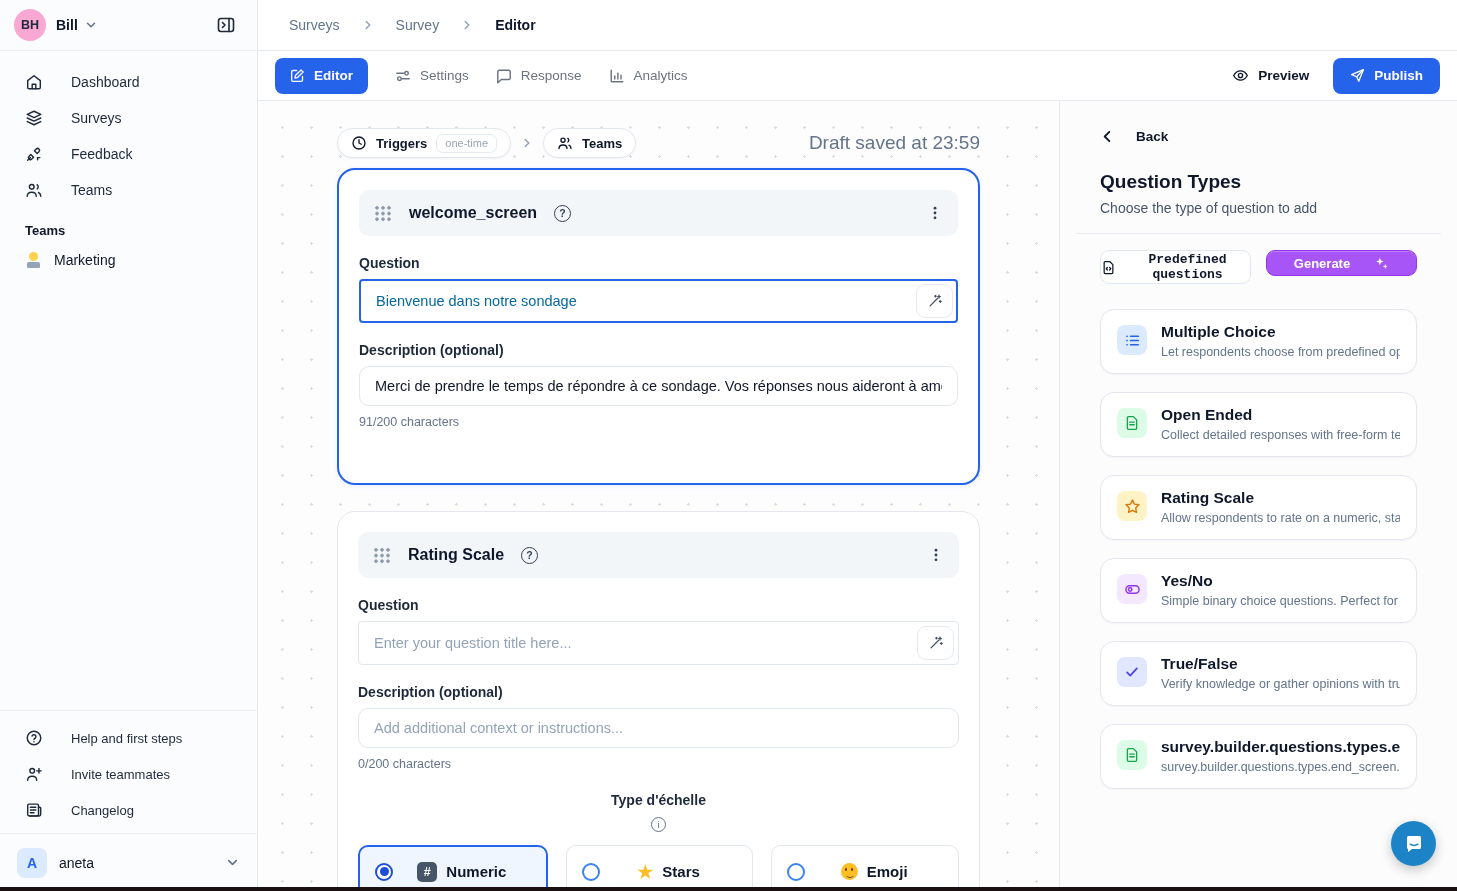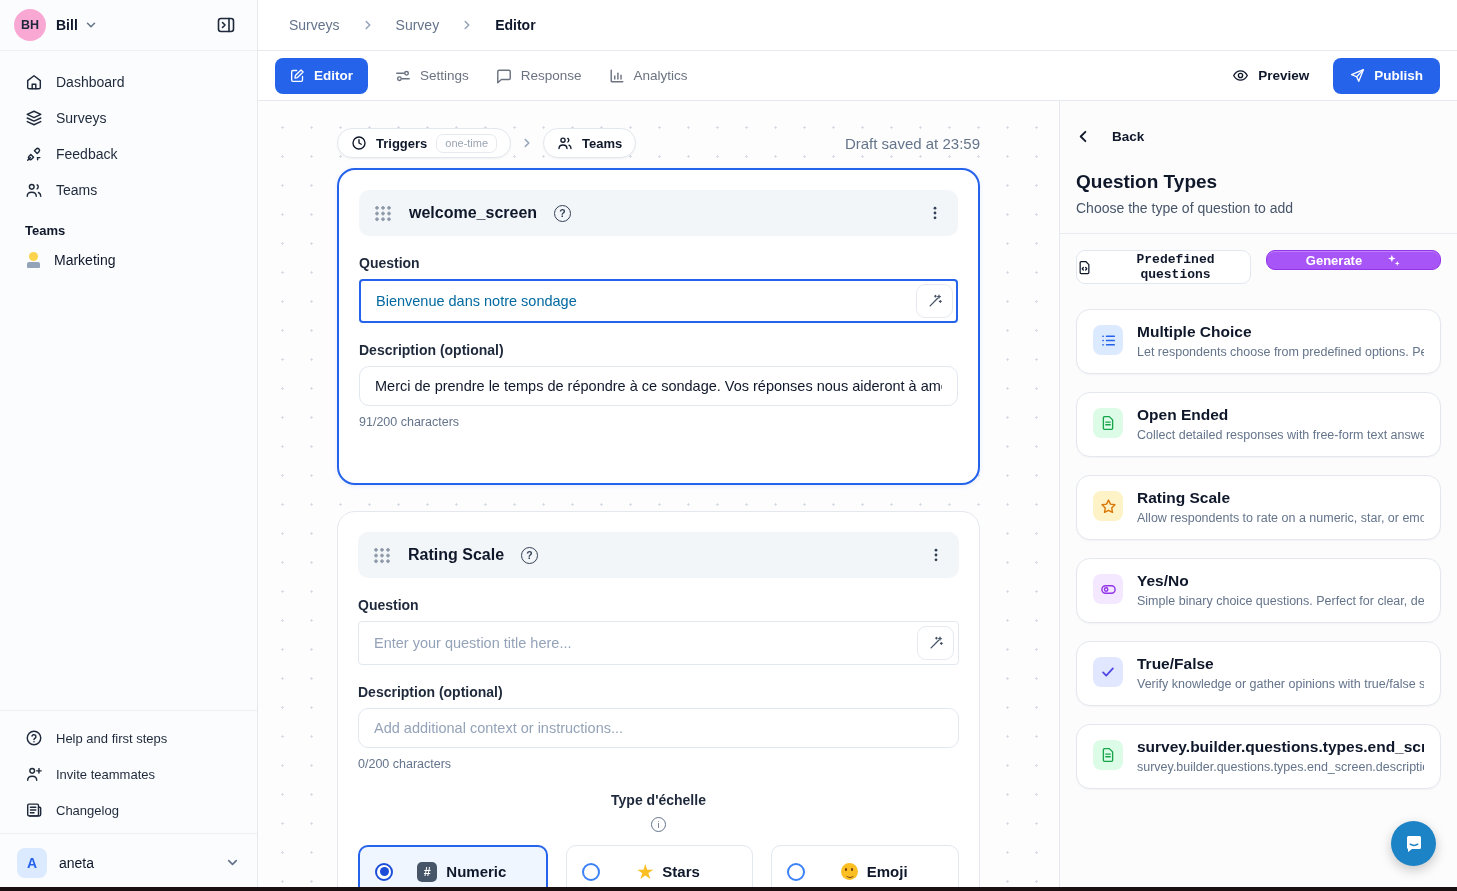--- a/index.html
+++ b/index.html
@@ -8,21 +8,21 @@
   .app { display:flex; height:100%; }
 
   
   .sidebar { width:258px; flex:none; background:#fbfcfd; border-right:1px solid #e6eaef; display:flex; flex-direction:column; }
   .sb-header { height:51px; flex:none; display:flex; align-items:center; padding:0 14px; border-bottom:1px solid #edf0f4; }
   .avatar { width:32px; height:32px; border-radius:50%; background:#f9a8d4; font-size:12.5px; font-weight:700; color:#1e293b; display:grid; place-items:center; }
   .sb-name { font-size:14px; font-weight:700; margin-left:10px; }
   .chev { color:#64748b; margin-left:6px; display:flex; }
   .collapse-btn { margin-left:auto; width:34px; height:34px; border:none; background:transparent; border-radius:50%; display:grid; place-items:center; color:#1e293b; cursor:pointer; }
   .sb-nav { padding:14px 10px 0; display:flex; flex-direction:column; gap:2px; }
-  .nav-item { display:flex; align-items:center; gap:13px; padding:8px 15px; font-size:14px; color:#1e293b; border-radius:8px; cursor:pointer; }
+  .nav-item { display:flex; align-items:center; gap:28px; padding:8px 15px; font-size:14px; color:#1e293b; border-radius:8px; cursor:pointer; }
   .nav-item .nicon { width:18px; display:flex; justify-content:center; color:#1e293b; }
   .sb-section-header { font-size:13px; font-weight:700; color:#0f172a; padding:16px 25px 6px; }
   .team-item { display:flex; align-items:center; gap:12px; padding:8px 25px; font-size:14px; cursor:pointer; }
   .emoji-tech { width:17px; height:16px; position:relative; display:inline-block; }
   .emoji-tech::before { content:""; position:absolute; left:4px; top:0; width:9px; height:9px; border-radius:50%; background:#fcd34d; }
   .emoji-tech::after { content:""; position:absolute; left:2px; bottom:0; width:13px; height:6px; border-radius:2px 2px 1px 1px; background:#94a3b8; }
   .sb-spacer { flex:1; }
   .sb-bottom { border-top:1px solid #edf0f4; padding:10px 10px 6px; display:flex; flex-direction:column; gap:2px; }
   .sb-bottom .nav-item { font-size:13px; }
   .sb-account { border-top:1px solid #edf0f4; height:58px; flex:none; display:flex; align-items:center; gap:12px; padding:0 17px; cursor:pointer; }
@@ -49,21 +49,21 @@
   
   .canvas { flex:1; position:relative; overflow:hidden;
     background-color:#fdfdfe;
     background-image:radial-gradient(#d8dde5 1.3px, transparent 1.4px);
     background-size:29px 29px; background-position:10px 12px; }
   .canvas-inner { width:643px; margin:0 auto; padding-top:27px; }
   .chips-row { display:flex; align-items:center; gap:9px; }
   .chip { background:#fff; border:1px solid #e3e8ee; border-radius:999px; height:30px; display:flex; align-items:center; gap:9px; padding:0 13px; font-size:13px; font-weight:600; color:#0f172a; box-shadow:0 1px 2px rgba(15,23,42,.05); cursor:pointer; }
   .chip-badge { border:1px solid #e6eaef; border-radius:7px; padding:2.5px 8px; font-size:11px; font-weight:500; color:#9aa4b2; }
   .chip-sep { color:#94a3b8; display:flex; }
-  .draft-status { margin-left:auto; font-size:15px; color:#64748b; }
+  .draft-status { margin-left:auto; font-size:19px; color:#64748b; }
 
   .qcard { background:#fff; border-radius:18px; border:1px solid #e4e8ee; padding:20px; }
   .qcard.selected { border:2px solid var(--accent,#2563eb); margin-top:10px; box-shadow:0 1px 4px rgba(37,99,235,.10); }
   .qcard.second { margin-top:26px; height:430px; }
   .qcard-header { background:#f3f6f9; border-radius:10px; height:46px; display:flex; align-items:center; gap:17px; padding:0 15px; }
   .grip { width:18px; height:17px; flex:none; cursor:grab;
     background-image:radial-gradient(#8b97a7 1.55px, transparent 1.7px);
     background-size:6px 5.7px; }
   .qcard-title { font-size:16px; font-weight:600; }
   .help-circle { width:17px; height:17px; border:1.6px solid #334155; border-radius:50%; display:grid; place-items:center; font-size:10.5px; font-weight:700; color:#334155; }
@@ -87,28 +87,28 @@
   .radio.checked { border-color:#1d4ed8; }
   .radio.checked::after { content:""; position:absolute; inset:2.5px; border-radius:50%; background:#1d4ed8; }
   .opt-center { flex:1; display:flex; align-items:center; justify-content:center; gap:9px; font-size:15px; font-weight:600; }
   .num-icon { width:20px; height:20px; border-radius:5px; background:#475569; color:#fff; font-size:12.5px; font-weight:700; display:grid; place-items:center; }
   .star-glyph { color:#fbbf24; font-size:18px; line-height:1; }
   .smiley { width:17px; height:17px; border-radius:50%; background:#fbbf24; position:relative; }
   .smiley::before { content:""; position:absolute; left:4px; top:5px; width:2.6px; height:2.6px; border-radius:50%; background:#713f12; box-shadow:6px 0 0 #713f12; }
   .smiley::after { content:""; position:absolute; left:4.2px; top:7px; width:8.5px; height:5.5px; border:1.6px solid transparent; border-bottom-color:#713f12; border-radius:0 0 9px 9px; }
 
   
-  .panel { width:398px; flex:none; border-left:1px solid #e6eaef; background:#fcfcfd; padding:28px 16px 0; }
+  .panel { width:398px; flex:none; border-left:1px solid #e6eaef; background:#fcfcfd; padding:28px 40px 0; }
   .back-row { display:flex; align-items:center; gap:21px; font-size:13.5px; font-weight:600; color:#0f172a; background:none; border:none; cursor:pointer; font-family:inherit; }
   .panel-title { font-size:19px; font-weight:700; margin-top:27px; }
   .panel-sub { font-size:14px; color:#475569; margin-top:7px; }
   .panel-divider { height:1px; background:#e9edf2; margin:17px -24px 0; }
   .panel-actions { display:flex; gap:15px; margin-top:16px; }
   .btn-predef { flex:1; height:34px; background:#fff; border:1px solid #e2e8f0; border-radius:9px; display:flex; align-items:center; justify-content:center; gap:9px; font-size:13px; font-weight:600; color:#0f172a; cursor:pointer; font-family:Liberation Mono, monospace; }
-  .btn-generate { flex:1; height:20px; background:var(--purple,#a855f7); border:1px solid #9333ea; border-radius:9px; display:flex; align-items:center; justify-content:center; gap:24px; font-size:13px; font-weight:600; color:#fff; cursor:pointer; font-family:inherit; box-shadow:inset 0 1px 0 rgba(255,255,255,.25); }
+  .btn-generate { flex:1; height:26px; background:var(--purple,#a855f7); border:1px solid #9333ea; border-radius:9px; display:flex; align-items:center; justify-content:center; gap:24px; font-size:13px; font-weight:600; color:#fff; cursor:pointer; font-family:inherit; box-shadow:inset 0 1px 0 rgba(255,255,255,.25); }
   .type-list { margin-top:25px; display:flex; flex-direction:column; gap:18px; }
   .type-item { background:#fff; border:1px solid #e4e8ee; border-radius:14px; padding:13px 16px 14px; display:flex; gap:14px; align-items:flex-start; box-shadow:0 1px 2px rgba(15,23,42,.04); cursor:pointer; }
   .type-icon { width:30px; height:30px; border-radius:8px; flex:none; display:grid; place-items:center; margin-top:2px; }
   .ti-blue   { background:#dbeafe; color:#2563eb; }
   .ti-green  { background:#dcfce7; color:#16a34a; }
   .ti-amber  { background:#fef3c7; color:#d97706; }
   .ti-purple { background:#f3e8ff; color:#9333ea; }
   .ti-indigo { background:#e0e7ff; color:#4f46e5; }
   .type-text { min-width:0; }
   .type-title { font-size:15.5px; font-weight:700; white-space:nowrap; overflow:hidden; }

